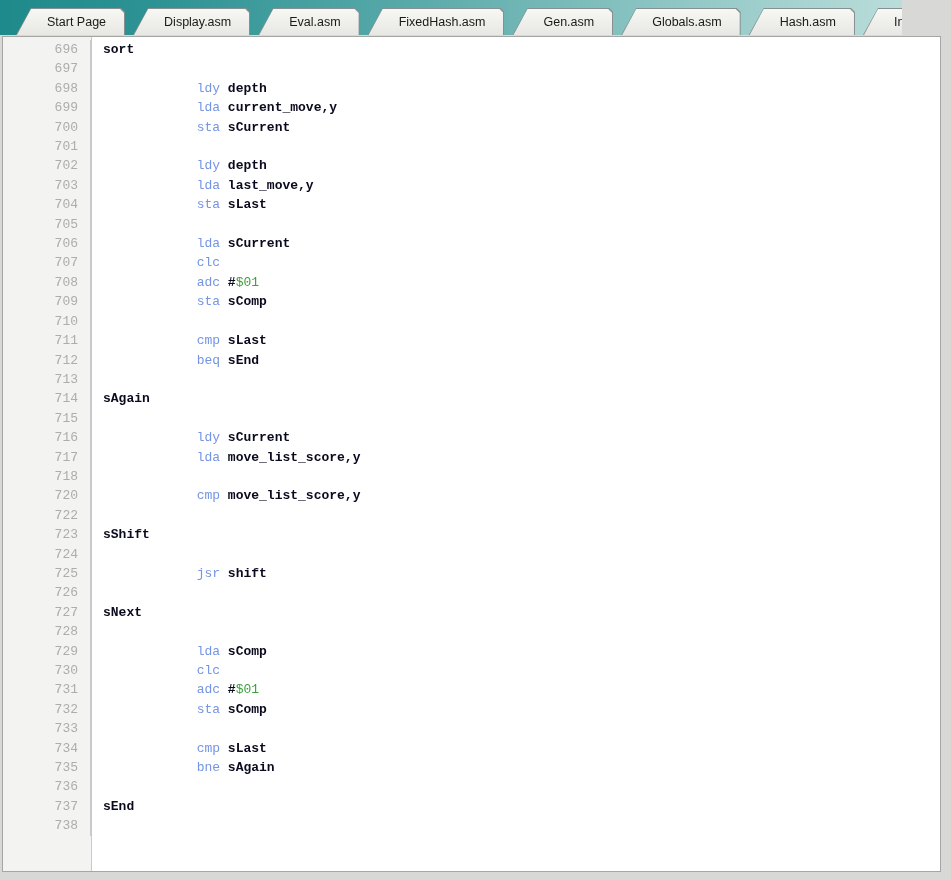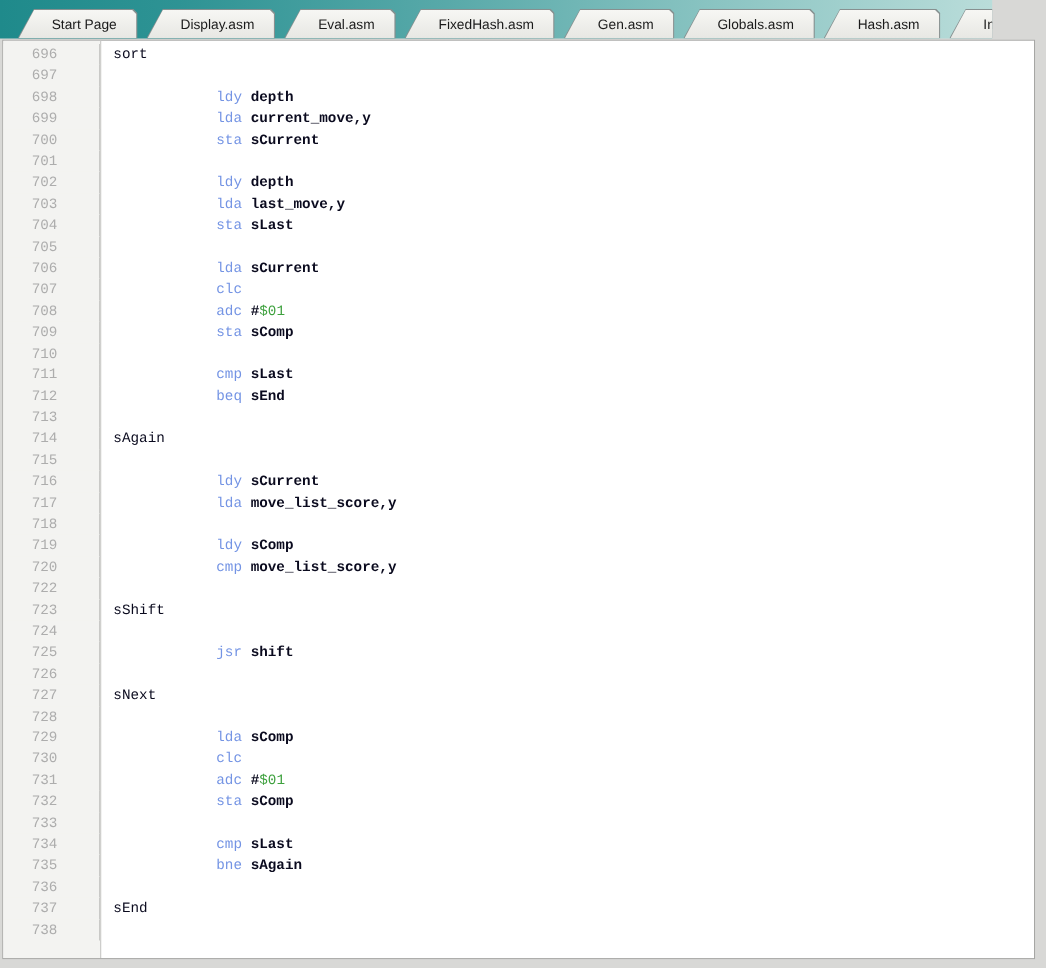--- a/index.html
+++ b/index.html
@@ -33,29 +33,29 @@
   
   .editor {
     position:absolute; left:2px; top:36px; width:939px; height:836px;
     background:#FFFFFF; border:1px solid #A6A6A4; overflow:hidden;
   }
   .rows { padding-top:3px; }
   .row { display:flex; height:19.42px; line-height:19.42px;
          font-family:"Liberation Mono","DejaVu Sans Mono",monospace; font-size:13px; }
   .ln {
     flex:0 0 88px; width:88px; background:#F3F3F1; border-right:1px solid #C9C9C7;
-    text-align:center; padding-right:12px; color:#ADADAD;
+    text-align:right; padding-right:12px; color:#ADADAD;
   }
   .cl { flex:1 1 auto; white-space:pre; padding-left:12px; color:#0A0A1E; }
 
   
   .tk-pl  { color:#0A0A1E; }
   .tk-op  { color:#7494E4; }
   .tk-arg { color:#0A0A1E; font-weight:bold; }
-  .tk-lbl { color:#0A0A1E; font-weight:normal; }
+  .tk-lbl { color:#0A0A1E; font-weight:bold; }
   .tk-num { color:#3EA13E; font-weight:normal; }
 
   
   .editor::before {
     content:""; position:absolute; left:0; top:0; width:88px; height:100%;
     background:#F3F3F1; border-right:1px solid #C9C9C7; z-index:0;
   }
   .rows { position:relative; z-index:1; }
 </style>
 </head>
@@ -194,24 +194,20 @@
   </div>
         <div class="row">
     <div class="ln">717</div>
     <div class="cl"><span class="tk-pl">            </span><span class="tk-op">lda</span><span class="tk-pl"> </span><span class="tk-arg">move_list_score,y</span></div>
   </div>
         <div class="row">
     <div class="ln">718</div>
     <div class="cl"></div>
   </div>
         <div class="row">
-    <div class="ln">719</div>
-    <div class="cl"><span class="tk-pl">            </span><span class="tk-op">ldy</span><span class="tk-pl"> </span><span class="tk-arg">sComp</span></div>
-  </div>
-        <div class="row">
     <div class="ln">720</div>
     <div class="cl"><span class="tk-pl">            </span><span class="tk-op">cmp</span><span class="tk-pl"> </span><span class="tk-arg">move_list_score,y</span></div>
   </div>
         <div class="row">
     <div class="ln">722</div>
     <div class="cl"></div>
   </div>
         <div class="row">
     <div class="ln">723</div>
     <div class="cl"><span class="tk-lbl">sShift</span></div>

